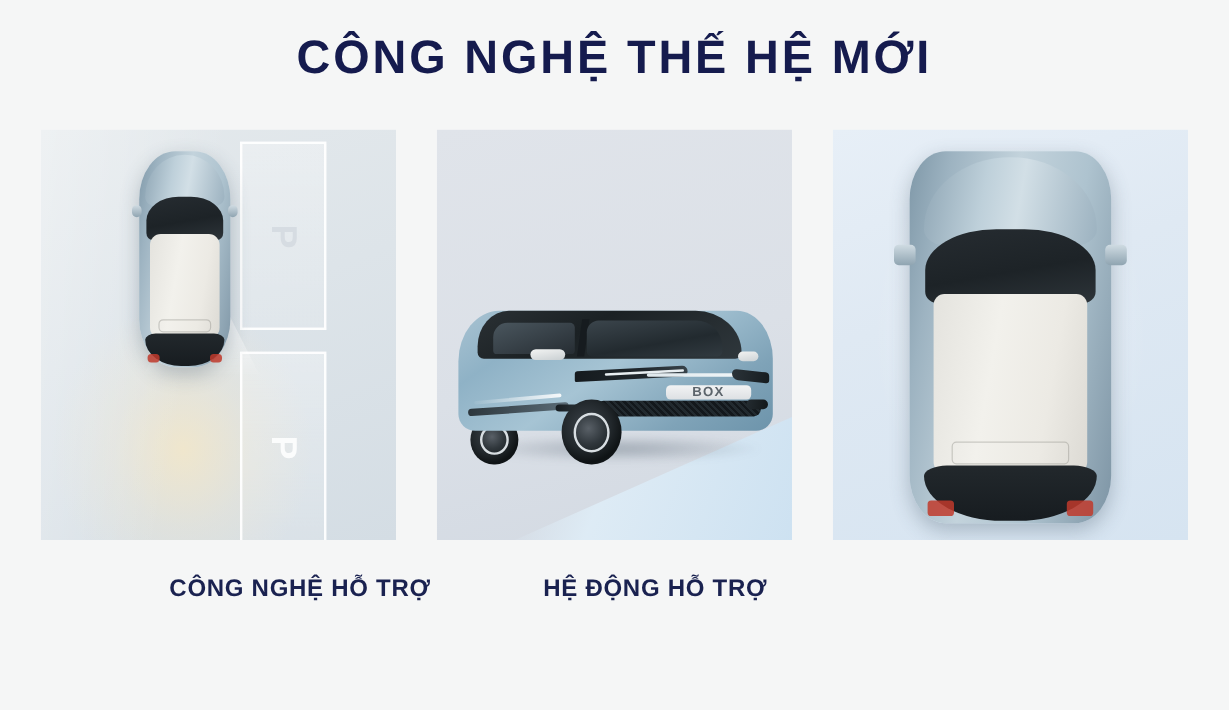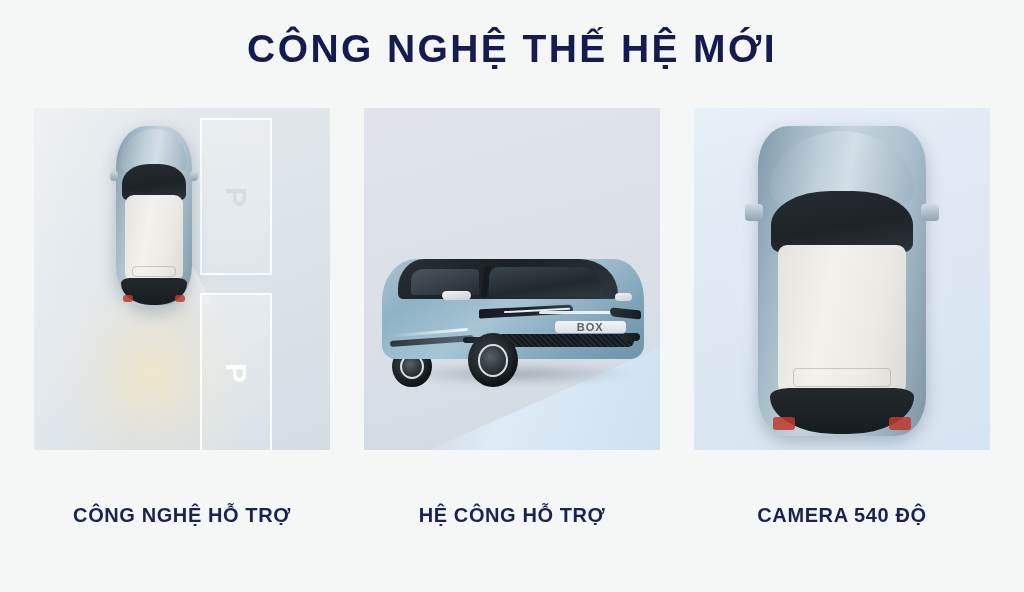--- a/index.html
+++ b/index.html
@@ -360,22 +360,21 @@
   }
   .p3-car { left: 64px; top: 18px; width: 168px; height: 310px; }
 
   
   .captions {
     position: absolute;
     top: 477px;
     left: 34px;
     width: 956px;
     display: flex;
-    justify-content: space-between;
-    margin-top: 24px;
+    justify-content: flex-end;
   }
   .caption {
     flex: 0 0 296px;
     width: 296px;
     text-align: center;
     font-size: 20px;
     font-weight: bold;
     color: #1a2250;
     line-height: 1.42;
     letter-spacing: 0.6px;
@@ -462,18 +461,17 @@
     </div>
   </div>
 
 </div>
 
 <div class="captions">
   <div class="caption">
     <span class="ln">CÔNG NGHỆ HỖ TRỢ</span>
   </div>
   <div class="caption">
-    <span class="ln">HỆ CÔNG HỖ TRỢ</span>
+    <span class="ln">HỆ ĐỘNG HỖ TRỢ</span>
   </div>
   <div class="caption">
-    <span class="ln">CAMERA 540 ĐỘ</span>
   </div>
 </div>
 
 </body></html>

